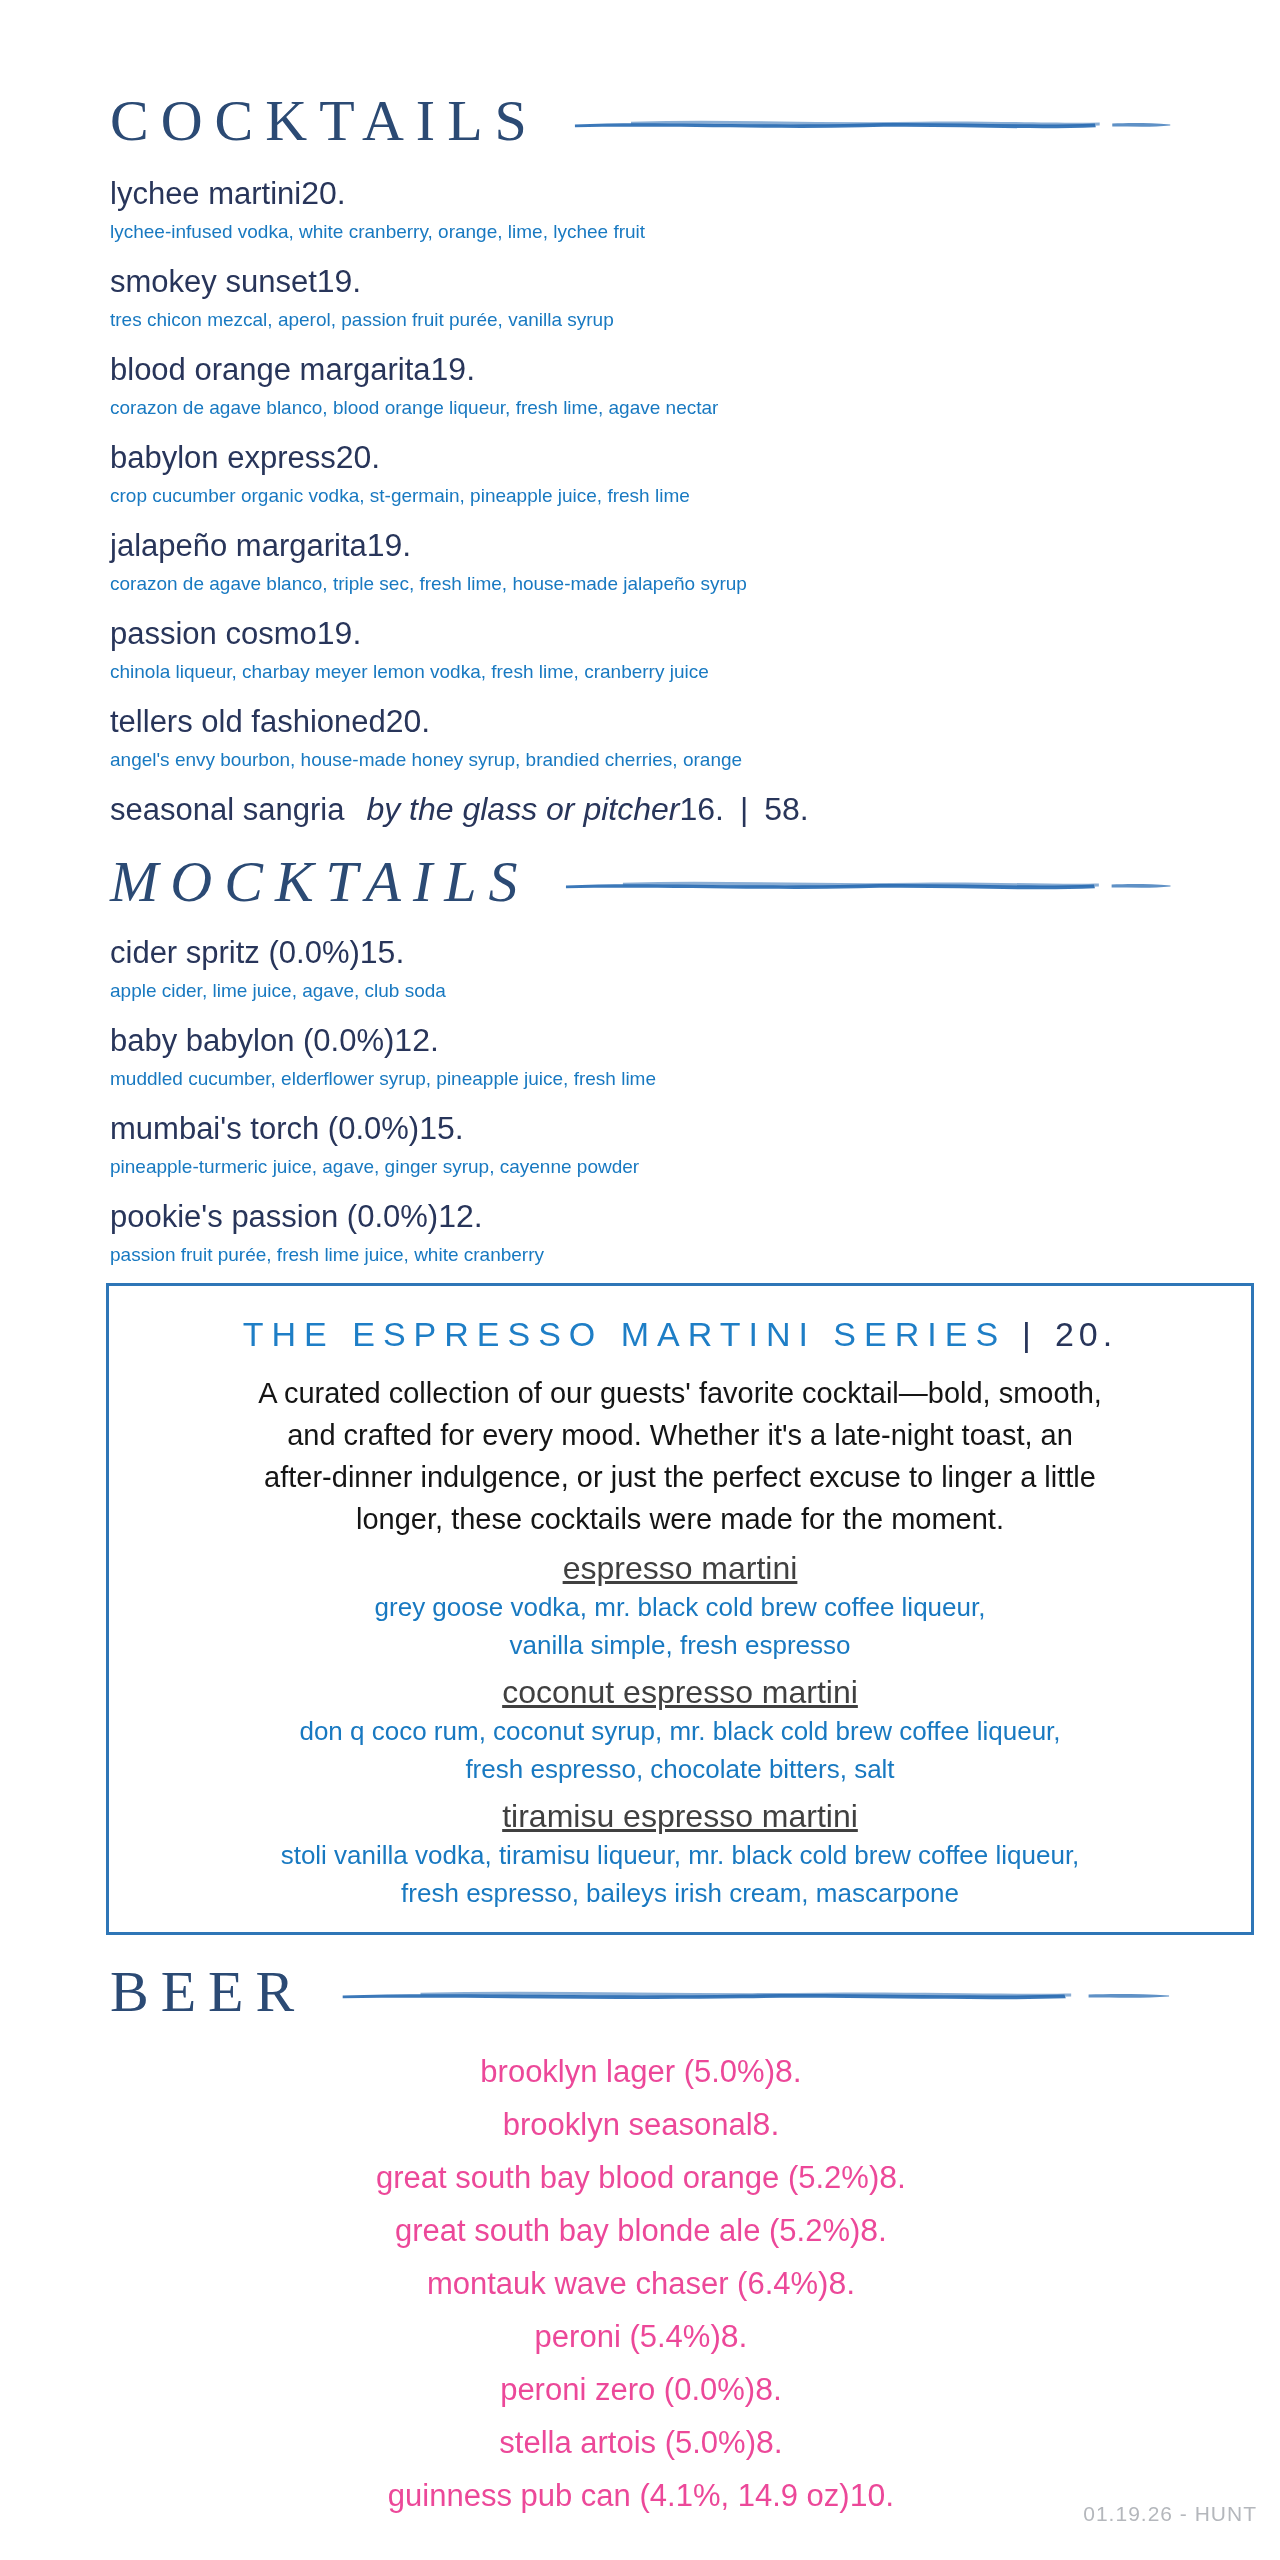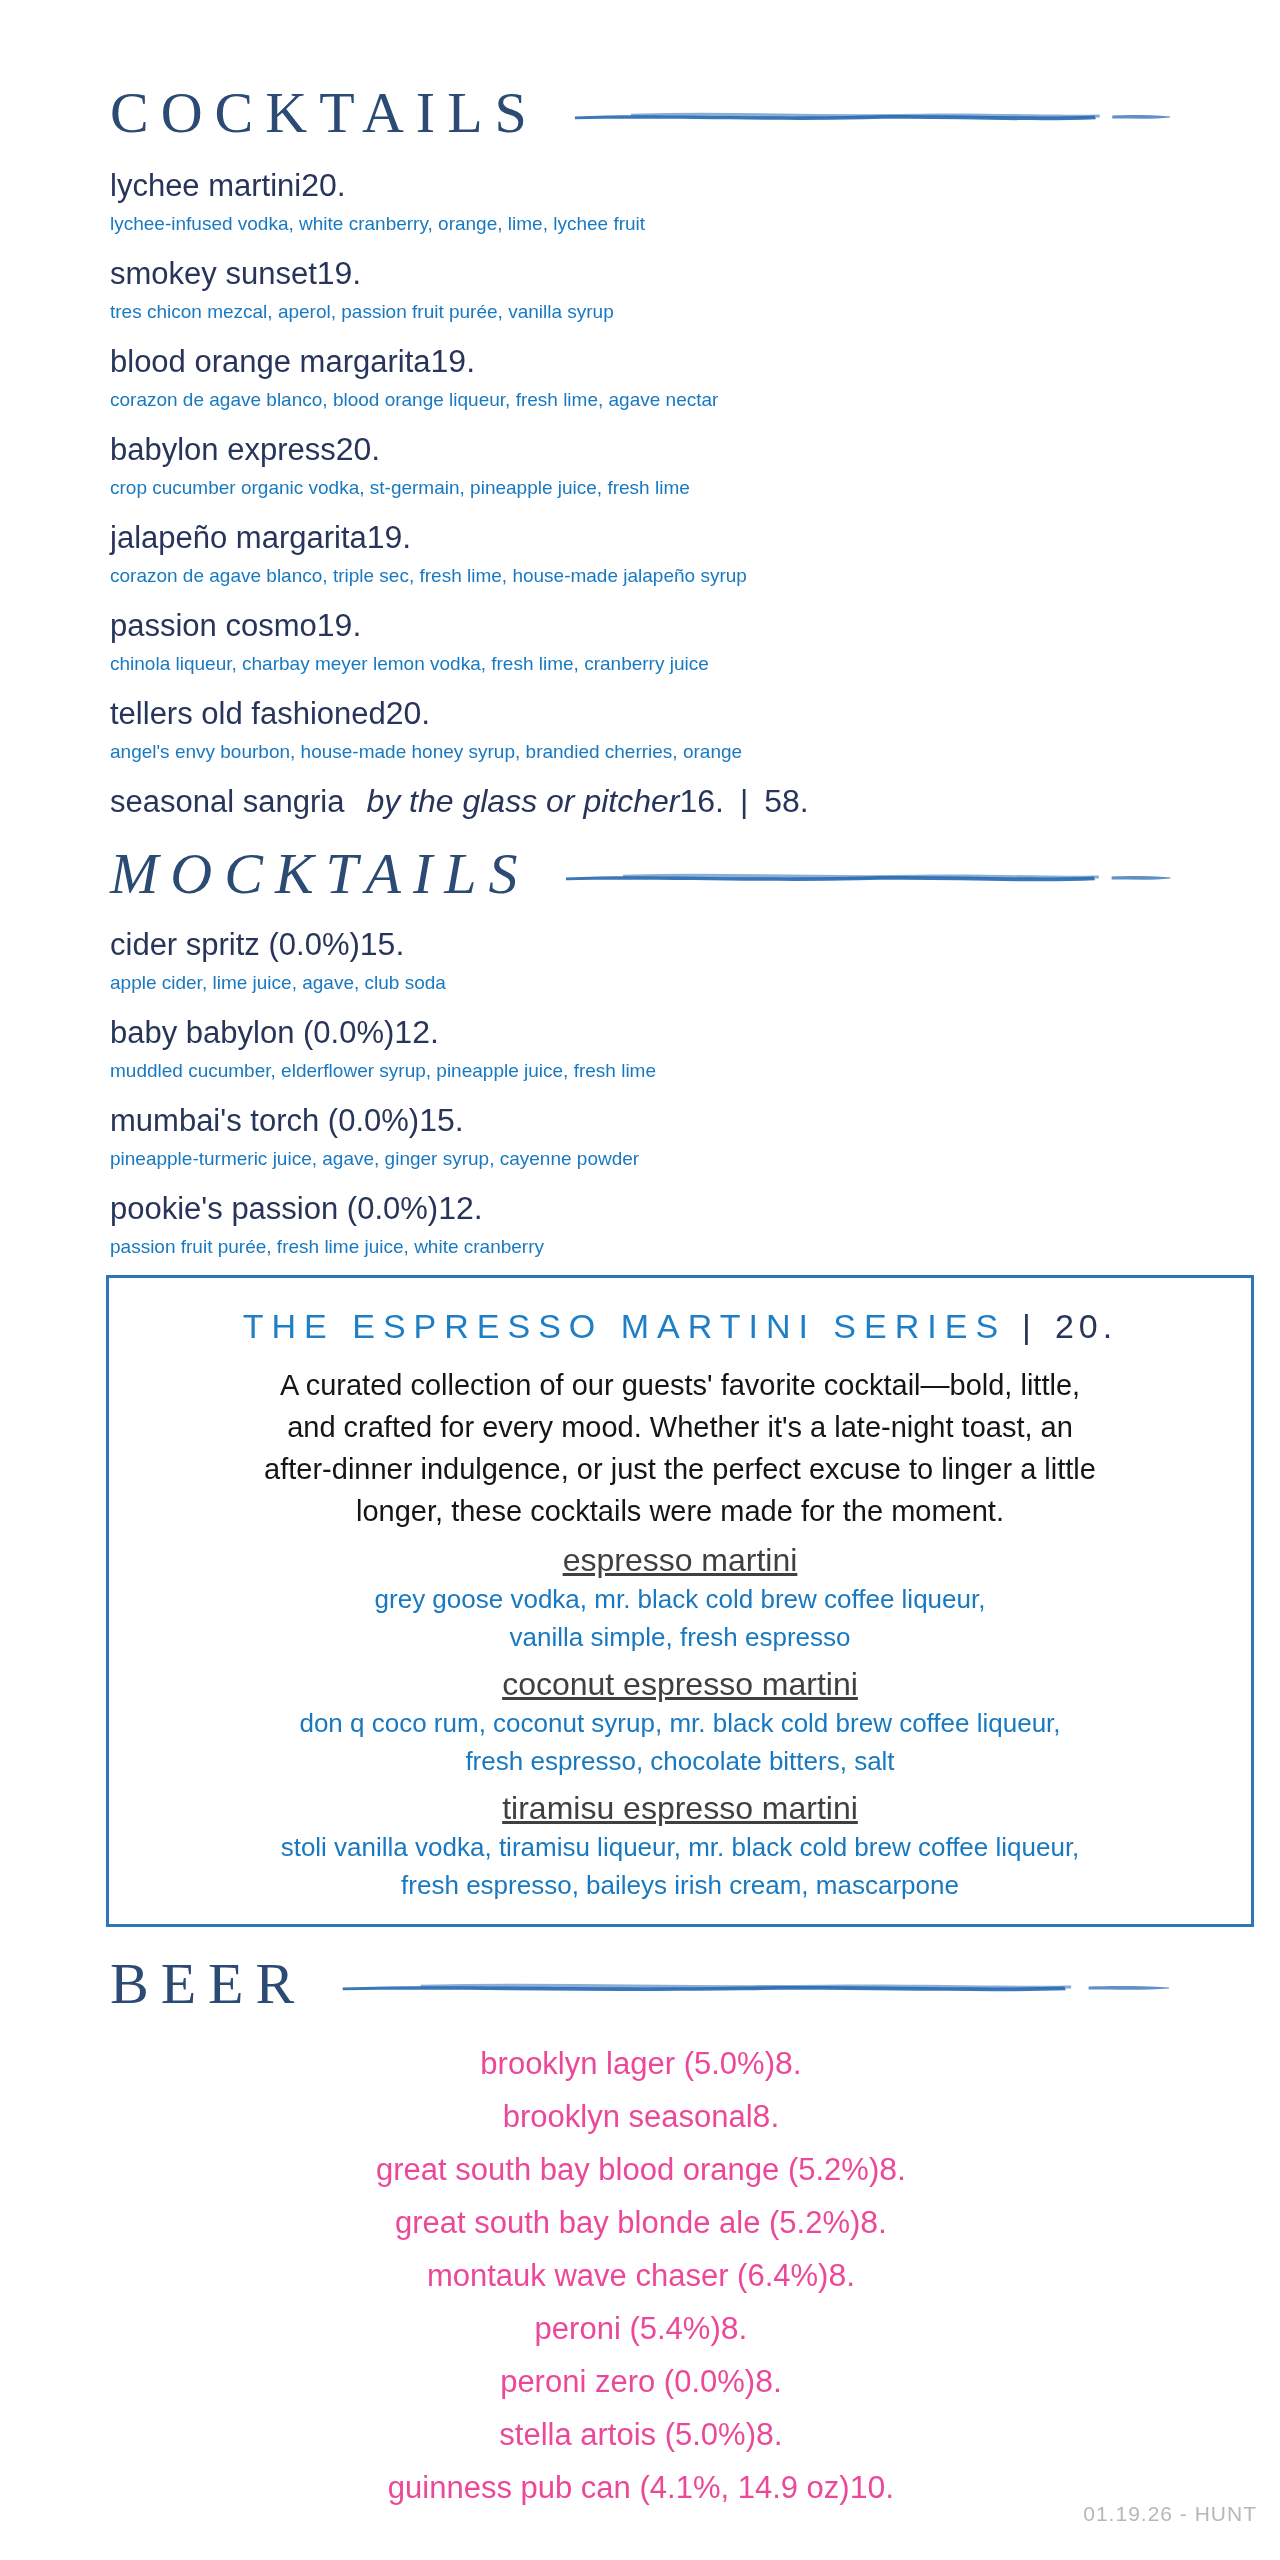--- a/index.html
+++ b/index.html
@@ -4,21 +4,21 @@
 <style>
   * { margin:0; padding:0; box-sizing:border-box; }
   html,body { background:#ffffff; }
   .page {
     position:relative; width:1280px; height:2560px; background:#ffffff;
     font-family:"Liberation Sans", sans-serif; overflow:hidden;
   }
   .content { position:absolute; left:110px; top:0; width:1062px; padding-top:86px; }
 
   
-  .section-head { display:flex; align-items:center; gap:34px; }
+  .section-head { display:flex; align-items:center; gap:34px;margin-top:8px; }
   .section-title {
     font-family:"Liberation Serif", serif; font-weight:400;
     font-size:58px; line-height:54px; letter-spacing:12px;
     color:#2b4a74; white-space:nowrap;
   }
   .brush { flex:1 1 auto; height:17px; min-width:0; margin-top:6px; }
   .head-cocktails { margin-bottom:24px; }
   .head-mocktails { margin-top:24px; margin-bottom:22px;font-style:italic; }
   .head-beer { margin-top:30px; margin-bottom:26px; }
 
@@ -173,21 +173,21 @@
         </div>
         <div class="item-desc">passion fruit purée, fresh lime juice, white cranberry</div>
       </div>
     </section>
 
     <section class="series-box">
       <div class="series-title">
         <span>THE ESPRESSO MARTINI SERIES</span><span class="series-bar">|</span><span class="series-price">20.</span>
       </div>
       <div class="series-intro">
-        <span>A curated collection of our guests' favorite cocktail—bold, little,</span>
+        <span>A curated collection of our guests' favorite cocktail—bold, smooth,</span>
         <span>and crafted for every mood. Whether it's a late-night toast, an</span>
         <span>after-dinner indulgence, or just the perfect excuse to linger a little</span>
         <span>longer, these cocktails were made for the moment.</span>
       </div>
       <div class="series-item">
         <div class="series-name">espresso martini</div>
         <div class="series-desc">
           <span>grey goose vodka, mr. black cold brew coffee liqueur,</span>
           <span>vanilla simple, fresh espresso</span>
         </div>

